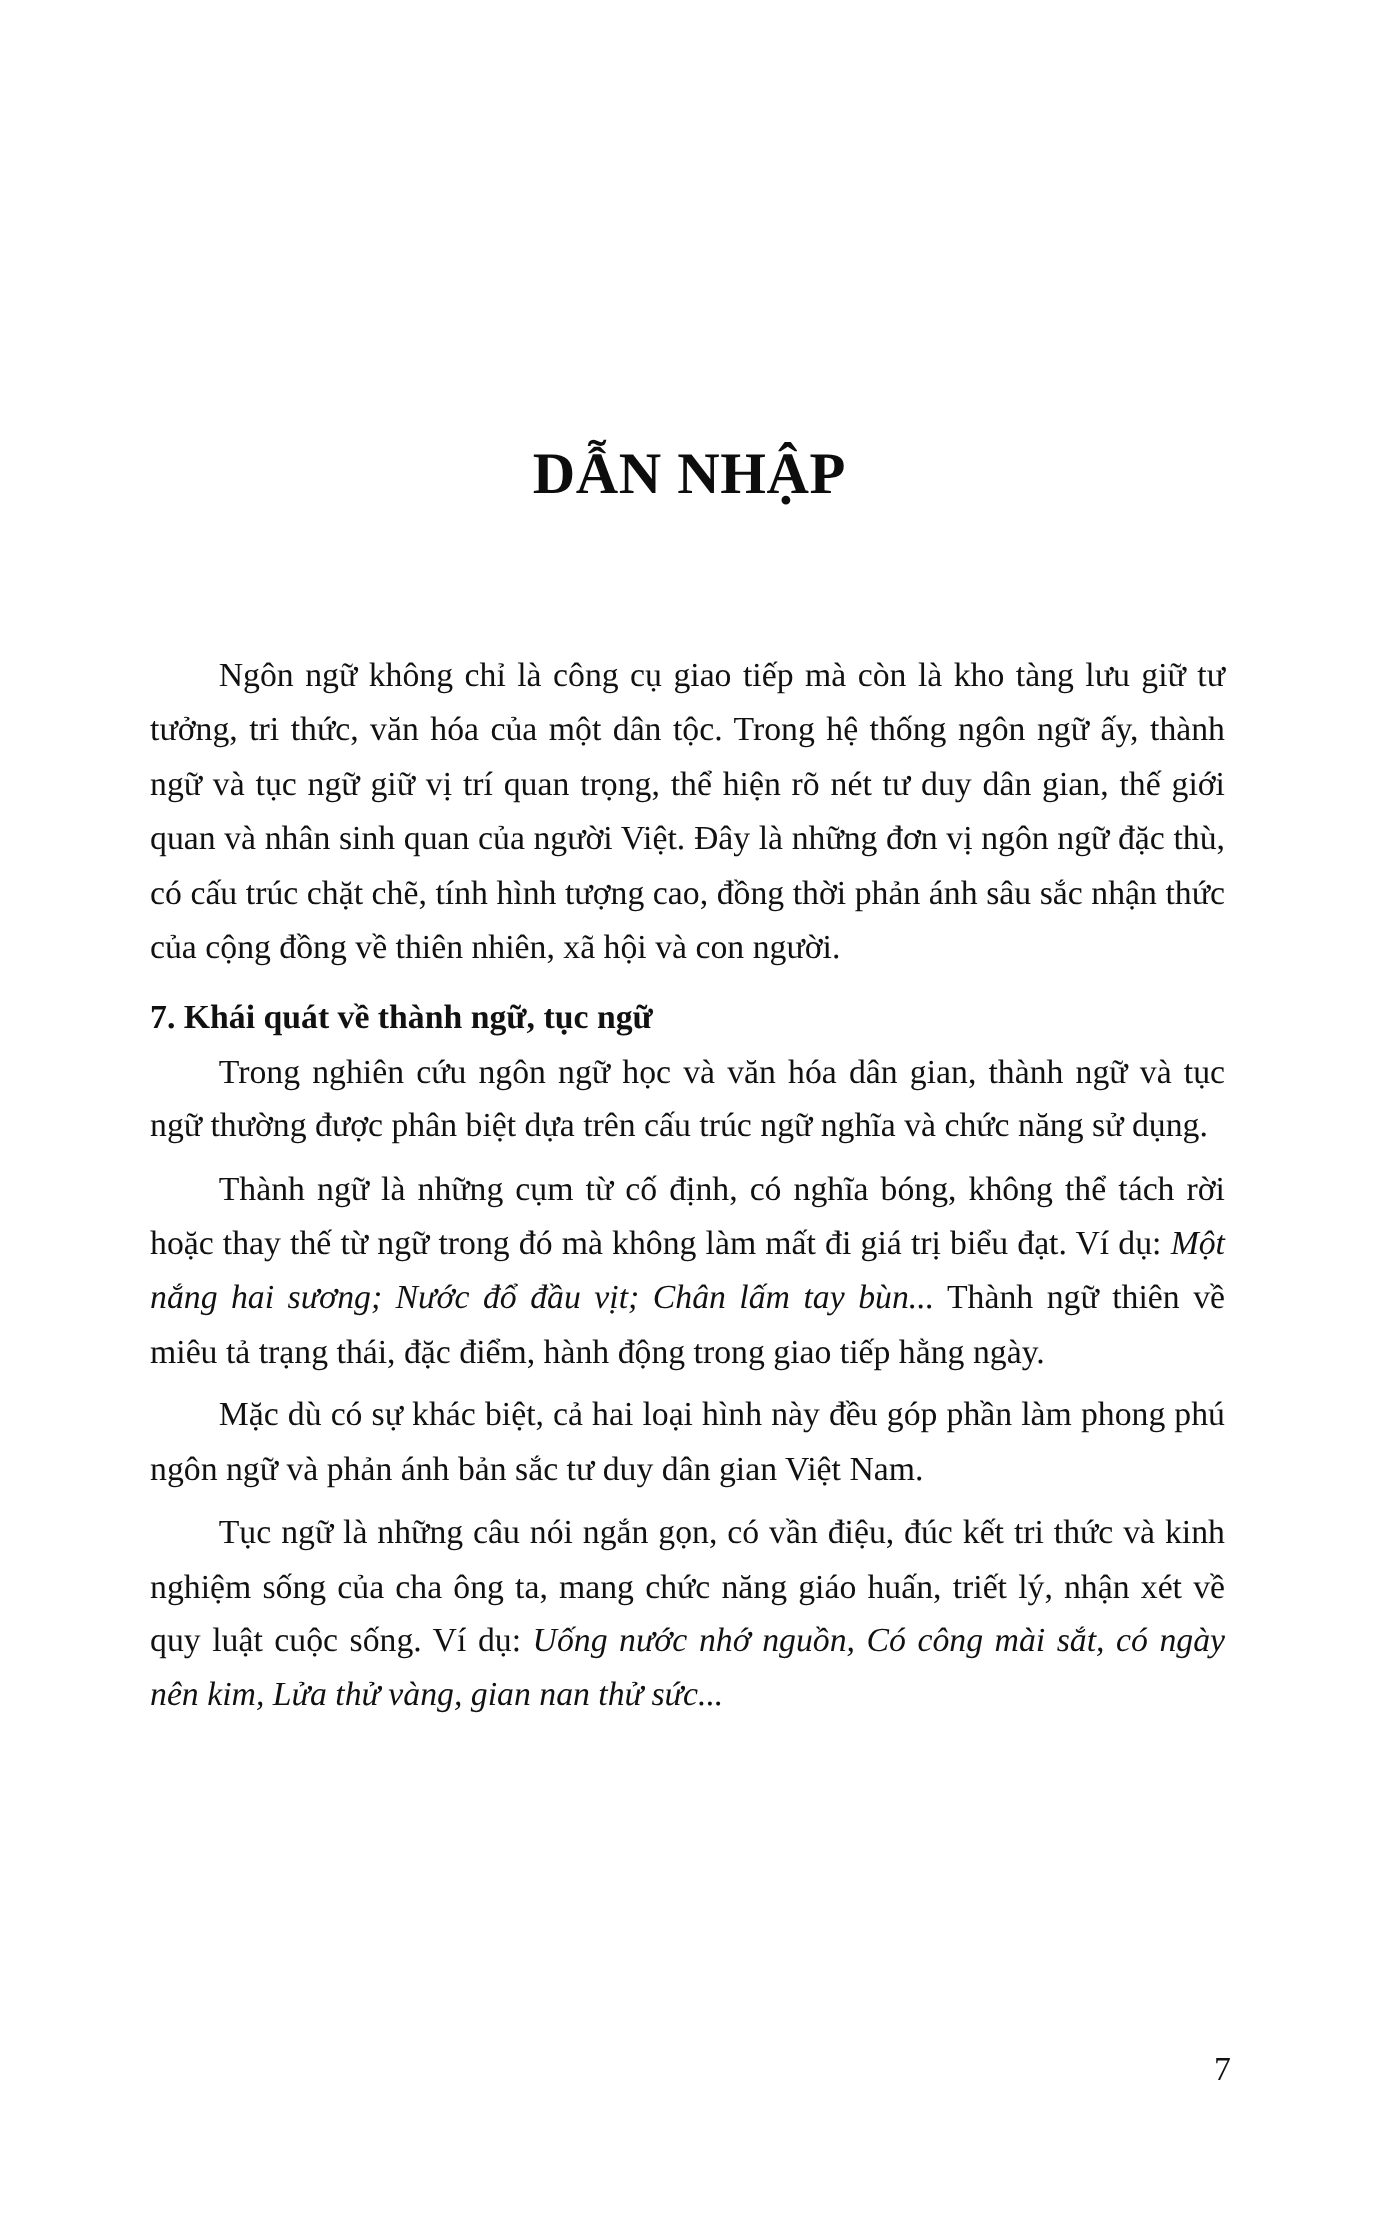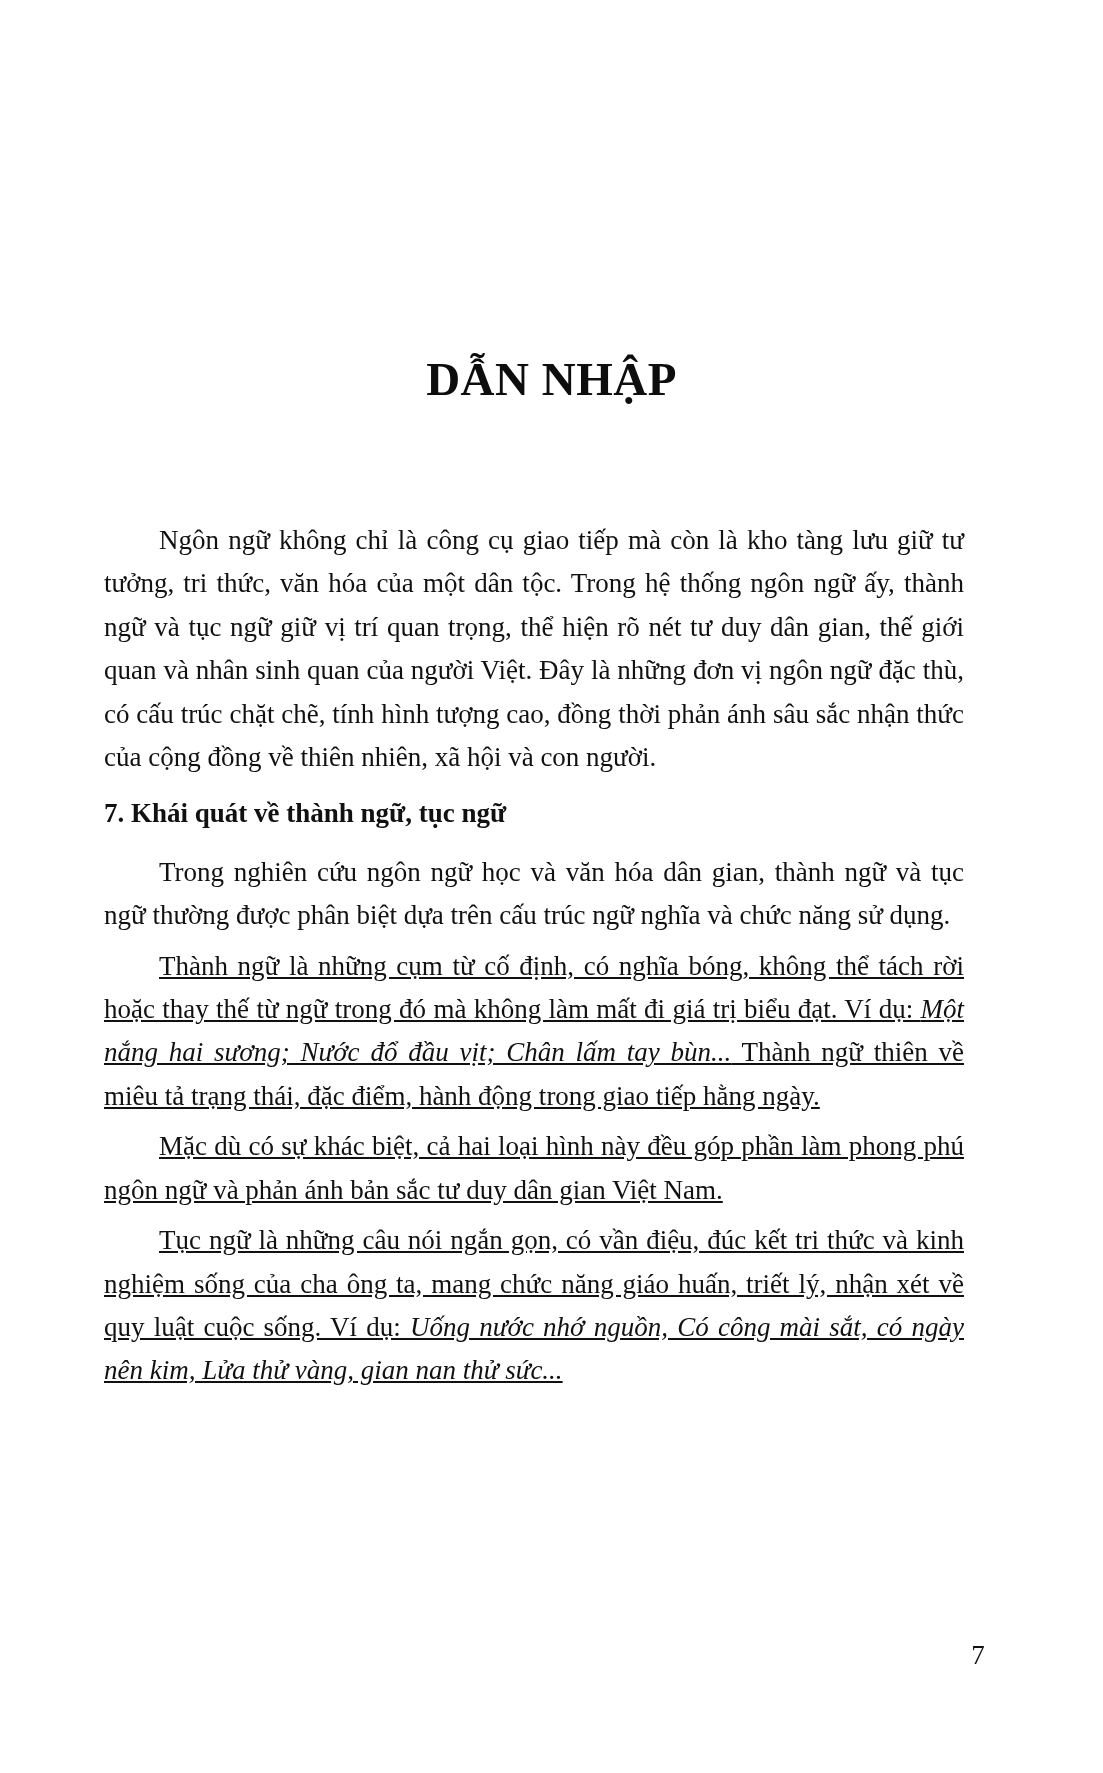--- a/index.html
+++ b/index.html
@@ -8,26 +8,26 @@
     font-family: "Liberation Serif", "DejaVu Serif", serif;
     color: #111111;
   }
   .page { position: absolute; left: 0; top: 0; width: 1103px; height: 1391px; }
   .title {
     position: absolute; left: 0; width: 1103px; top: 318px;
     text-align: center; font-weight: bold; font-size: 47px; line-height: 60px;
     letter-spacing: 0.5px; color: #0d0d0d;
   }
   .text-col {
-    position: absolute; left: 104px; width: 860px;
+    position: absolute; left: 120px; width: 860px;
     font-size: 27px; line-height: 43.4px; text-align: justify;
   }
   .text-col p { margin: 0; text-indent: 55px; }
-  .text-col p + p { margin-top: 7px; text-decoration: underline; }
-  .text-col p.after-heading { margin-top: 15px; }
+  .text-col p + p { margin-top: 7px; }
+  .text-col p.after-heading { margin-top: 0; }
   .heading {
     font-weight: bold; font-size: 27px; line-height: 43.4px; margin: 13px 0 0 0;
     text-align: left; text-indent: 0;
   }
   .text-col p.first { margin-top: 0; }
   em { font-style: italic; }
   .page-number {
     position: absolute; left: 963px; top: 1638px; width: 30px;
     font-size: 27px; line-height: 34px; text-align: center;
   }

